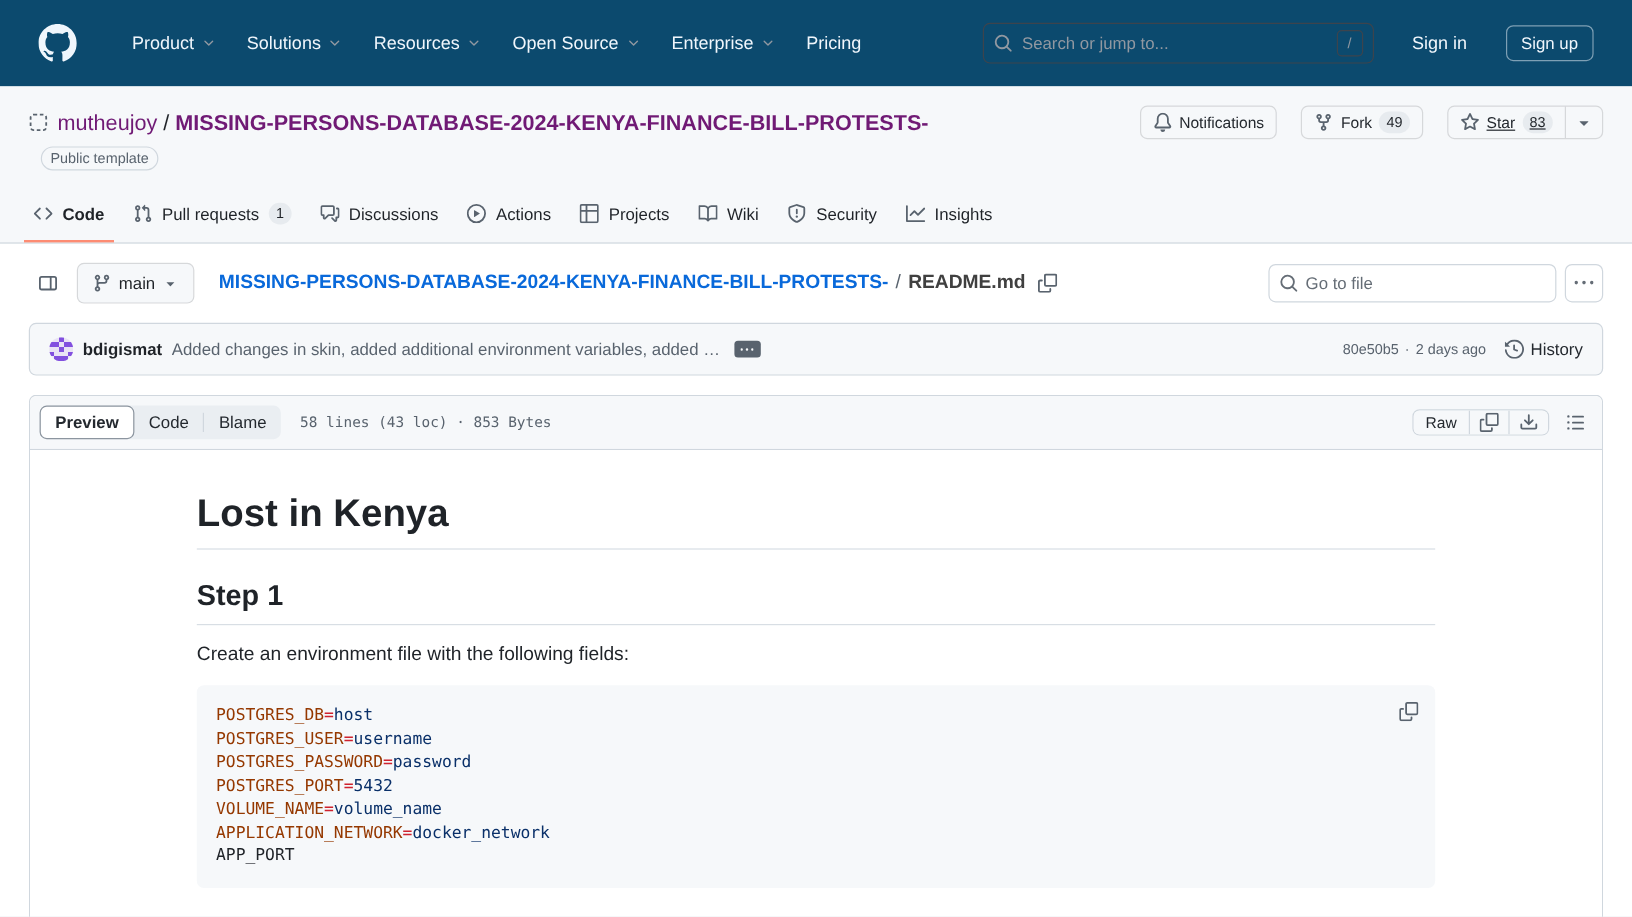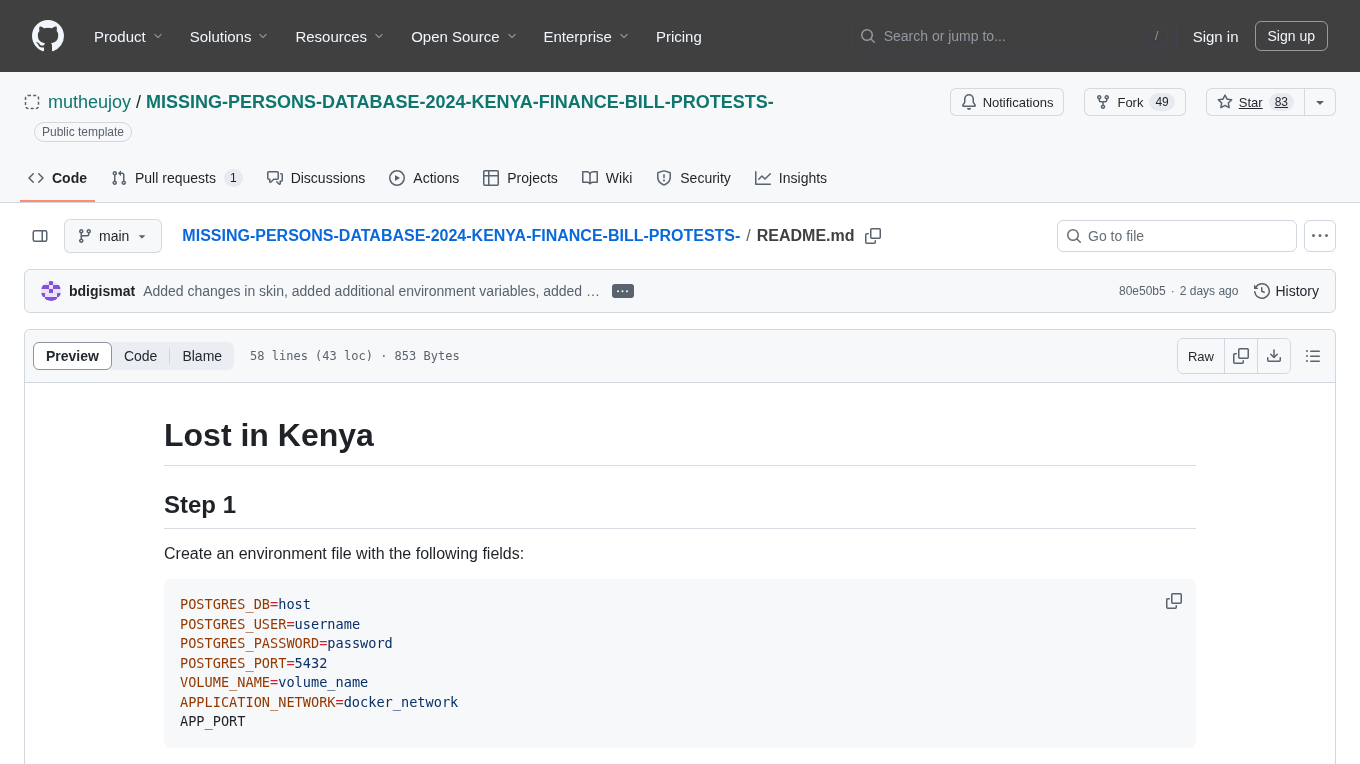--- a/index.html
+++ b/index.html
@@ -8,22 +8,22 @@
     font-family: "Liberation Sans", sans-serif;
     background: #ffffff;
     color: #1f2328;
     font-size: 14px;
   }
   a { text-decoration: none; cursor: pointer; }
   svg { display: block; flex: none; }
 
   
   .topnav {
-    height: 72px; background: #404040; display: flex; align-items: center;
-    padding: 0 32px; gap: 4px;
+    height: 72px; background: #0c4a6e; display: flex; align-items: center;
+    padding: 0 32px; gap: 20px;
   }
   .gh-logo { color: #f0f6fc; margin-right: 16px; }
   .topnav-menu { display: flex; align-items: center; gap: 6px; }
   .topnav-item {
     display: flex; align-items: center; gap: 6px; color: #f0f6fc;
     font-size: 15px; padding: 8px 10px; cursor: pointer; border-radius: 6px;
   }
   .topnav-item .chev { color: #9198a1; }
   .topnav-spacer { flex: 1; }
   .nav-search {
@@ -45,21 +45,21 @@
     color: #f0f6fc; font-size: 14px; padding: 6px 12px; border-radius: 6px;
     border: 1px solid rgba(240,246,252,0.5); background: transparent; cursor: pointer;
     font-family: "Liberation Sans", sans-serif;
   }
 
   
   .repo-header { background: #f6f8fa; border-bottom: 1px solid #d0d7de; padding-top: 16px; }
   .title-row { display: flex; align-items: center; padding: 0 24px; gap: 8px; }
   .tpl-icon { color: #59636e; }
   .repo-title { font-size: 18px; font-weight: 400; display: flex; align-items: center; gap: 5px; white-space: nowrap; }
-  .repo-title a { color: #0f766e; }
+  .repo-title a { color: #701a75; }
   .repo-title .owner { font-weight: 400; }
   .repo-title .sep { color: #1f2328; }
   .repo-title .rname { font-weight: 600; }
   .header-actions { margin-left: auto; display: flex; gap: 20px; align-items: center; justify-content: flex-end; }
   .gh-btn {
     height: 28px; display: inline-flex; align-items: center; gap: 6px;
     padding: 0 10px; background: #f6f8fa; border: 1px solid rgba(31,35,40,0.15);
     border-radius: 6px; font-size: 13px; color: #24292f; cursor: pointer;
     font-family: "Liberation Sans", sans-serif;
   }
@@ -159,21 +159,21 @@
     height: 28px; padding: 0 12px; display: flex; align-items: center; font-size: 14px;
     color: #24292f; background: transparent; border: none; cursor: pointer; border-radius: 6px;
     font-family: "Liberation Sans", sans-serif;
   }
   .seg-control .seg-btn.selected {
     background: #ffffff; border: 1px solid #8c959f; font-weight: 600;
   }
   .seg-divider { width: 1px; height: 16px; background: #d0d7de; }
   .file-meta { margin-left: 8px; font-family: "DejaVu Sans Mono", monospace; font-size: 12px; color: #59636e; }
   .file-header-right { margin-left: auto; display: flex; align-items: center; gap: 8px; }
-  .raw-group { display: flex; border: 1px solid #d0d7de; border-radius: 6px; overflow: hidden; height: 36px; background: #f6f8fa; }
+  .raw-group { display: flex; border: 1px solid #d0d7de; border-radius: 6px; overflow: hidden; height: 22px; background: #f6f8fa; }
   .raw-group .rg-seg {
     display: flex; align-items: center; justify-content: center; padding: 0 10px;
     font-size: 13px; font-weight: 500; color: #24292f; cursor: pointer; background: #f6f8fa; border: none;
     font-family: "Liberation Sans", sans-serif;
   }
   .raw-group .rg-seg + .rg-seg { border-left: 1px solid #d0d7de; color: #59636e; padding: 0 8px; }
   .toc-btn {
     width: 28px; height: 28px; display: flex; align-items: center; justify-content: center;
     color: #59636e; background: transparent; border: none; border-radius: 6px; cursor: pointer;
   }

